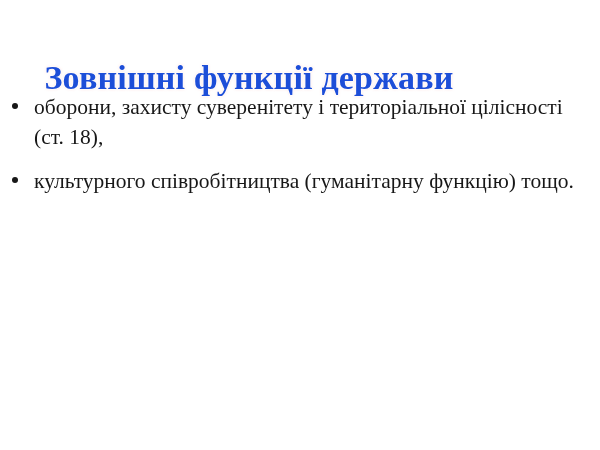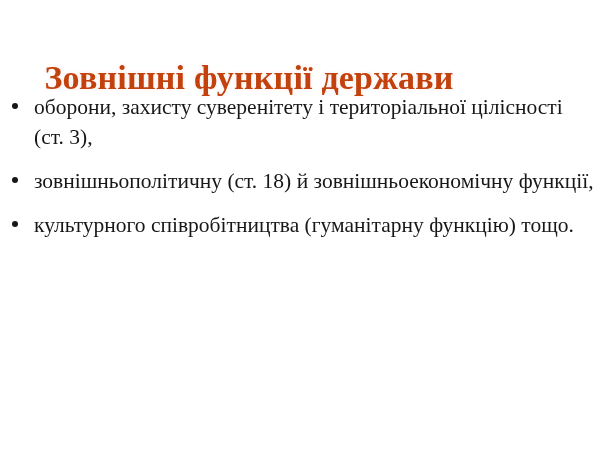--- a/index.html
+++ b/index.html
@@ -27,21 +27,21 @@
     position: absolute;
     top: 36px;
     left: 0;
     width: 498px;
     text-align: center;
     font-family: "Liberation Serif", "DejaVu Serif", serif;
     font-weight: bold;
     font-size: 34px;
     line-height: 38px;
     letter-spacing: 0.2px;
-    color: #c2410c;
+    color: #1d4ed8;
     text-shadow:
        0 0 1px rgba(255,255,255,0.95),
        1px 0 1px rgba(255,255,255,0.75),
       -1px 0 1px rgba(255,255,255,0.75),
        0 1px 1px rgba(255,255,255,0.75),
        0 -1px 1px rgba(255,255,255,0.75),
        0 0 3px rgba(255,120,110,0.35);
     white-space: nowrap;
   }
 
@@ -89,27 +89,23 @@
 <body>
 
 <div class="slide">
 
   <h1 class="slide-title">Зовнішні функції держави</h1>
 
   <ul class="bullet-list">
 
     <li class="bullet-item">
       <span class="bullet-marker"></span>
-      <span class="bullet-text">оборони, захисту суверенітету і територіальної цілісності (ст. 3),</span>
+      <span class="bullet-text">оборони, захисту суверенітету і територіальної цілісності (ст. 18),</span>
     </li>
 
-    <li class="bullet-item">
-      <span class="bullet-marker"></span>
-      <span class="bullet-text">зовнішньополітичну (ст. 18) й зовнішньоекономічну функції,</span>
-    </li>
 
     <li class="bullet-item">
       <span class="bullet-marker"></span>
       <span class="bullet-text">культурного співробітництва (гуманітарну функцію) тощо.</span>
     </li>
 
   </ul>
 
 </div>
 

